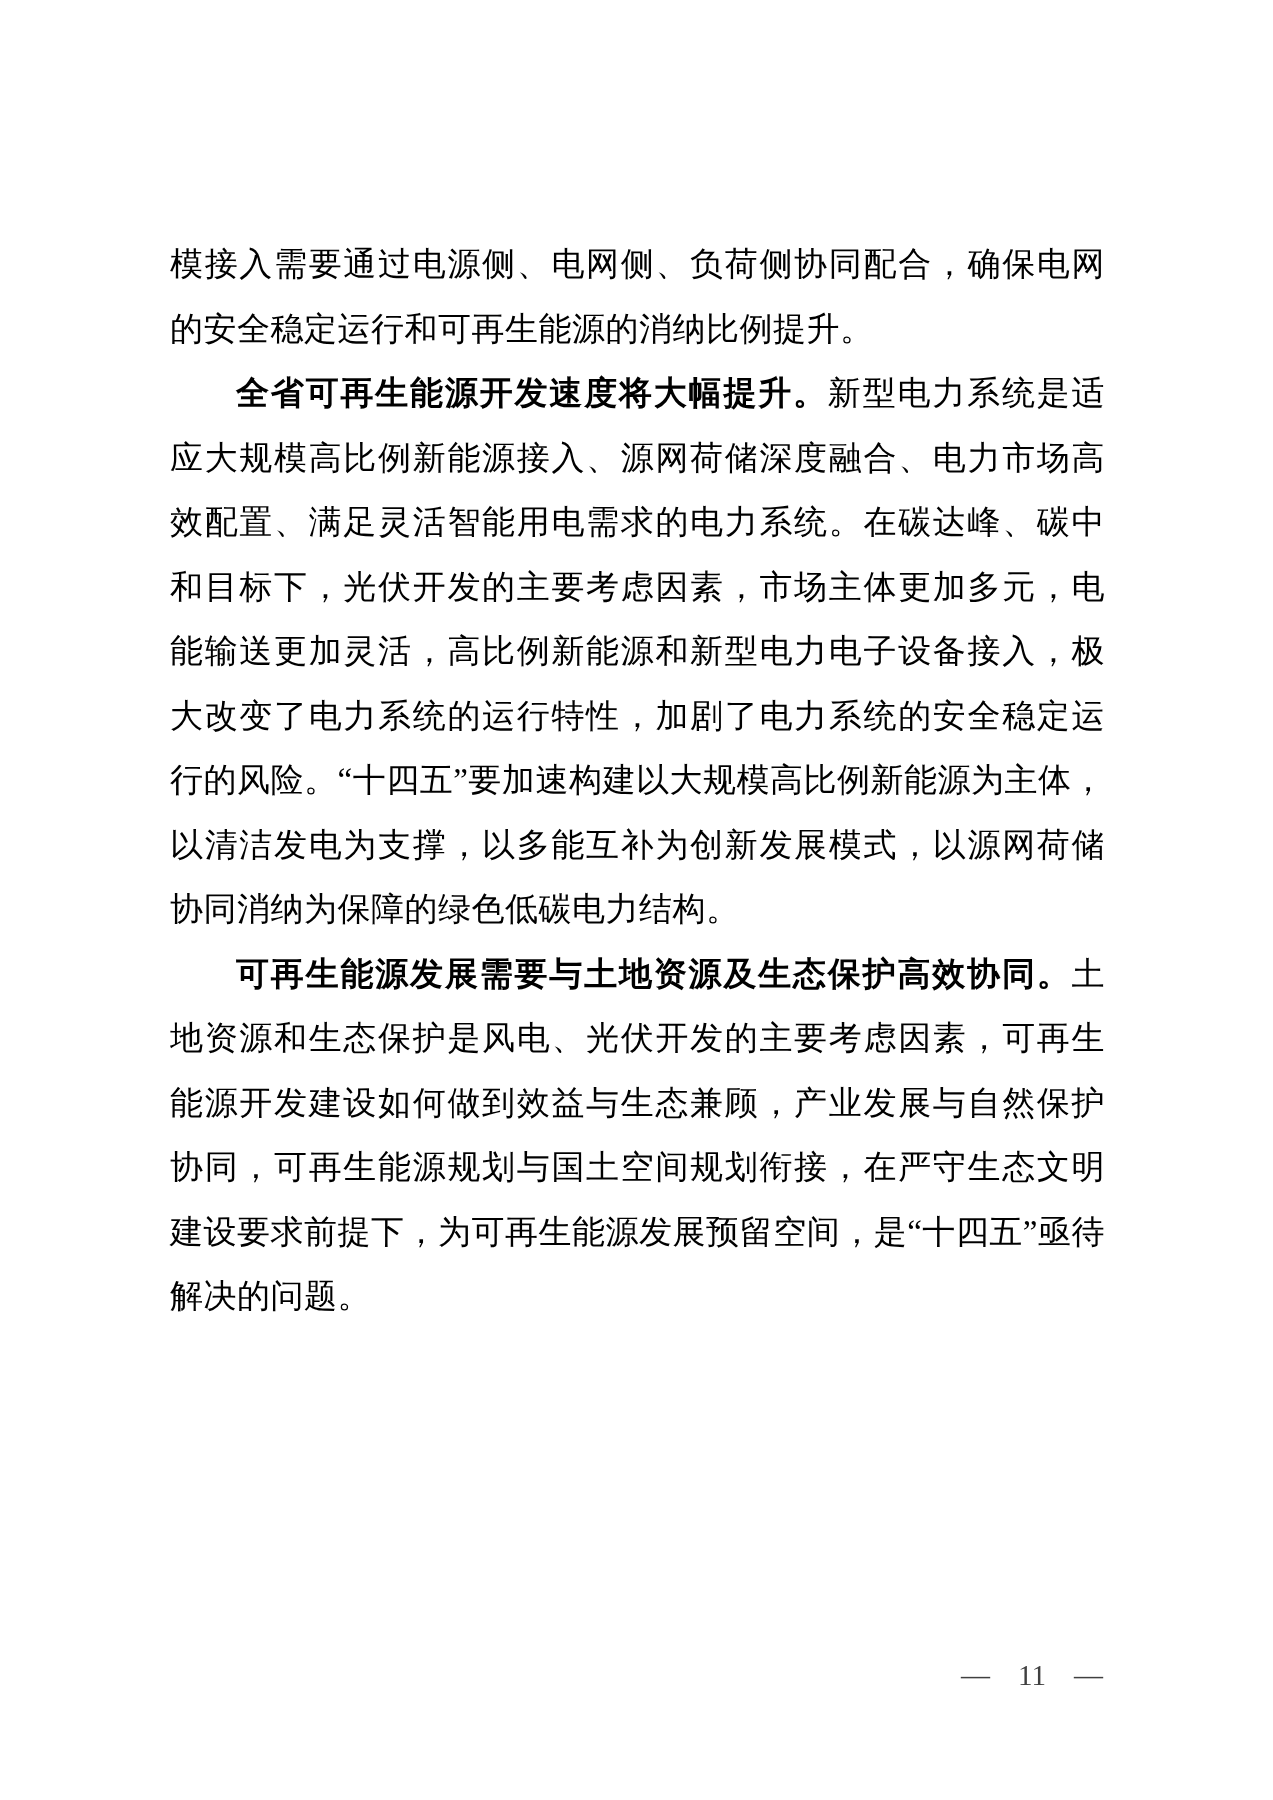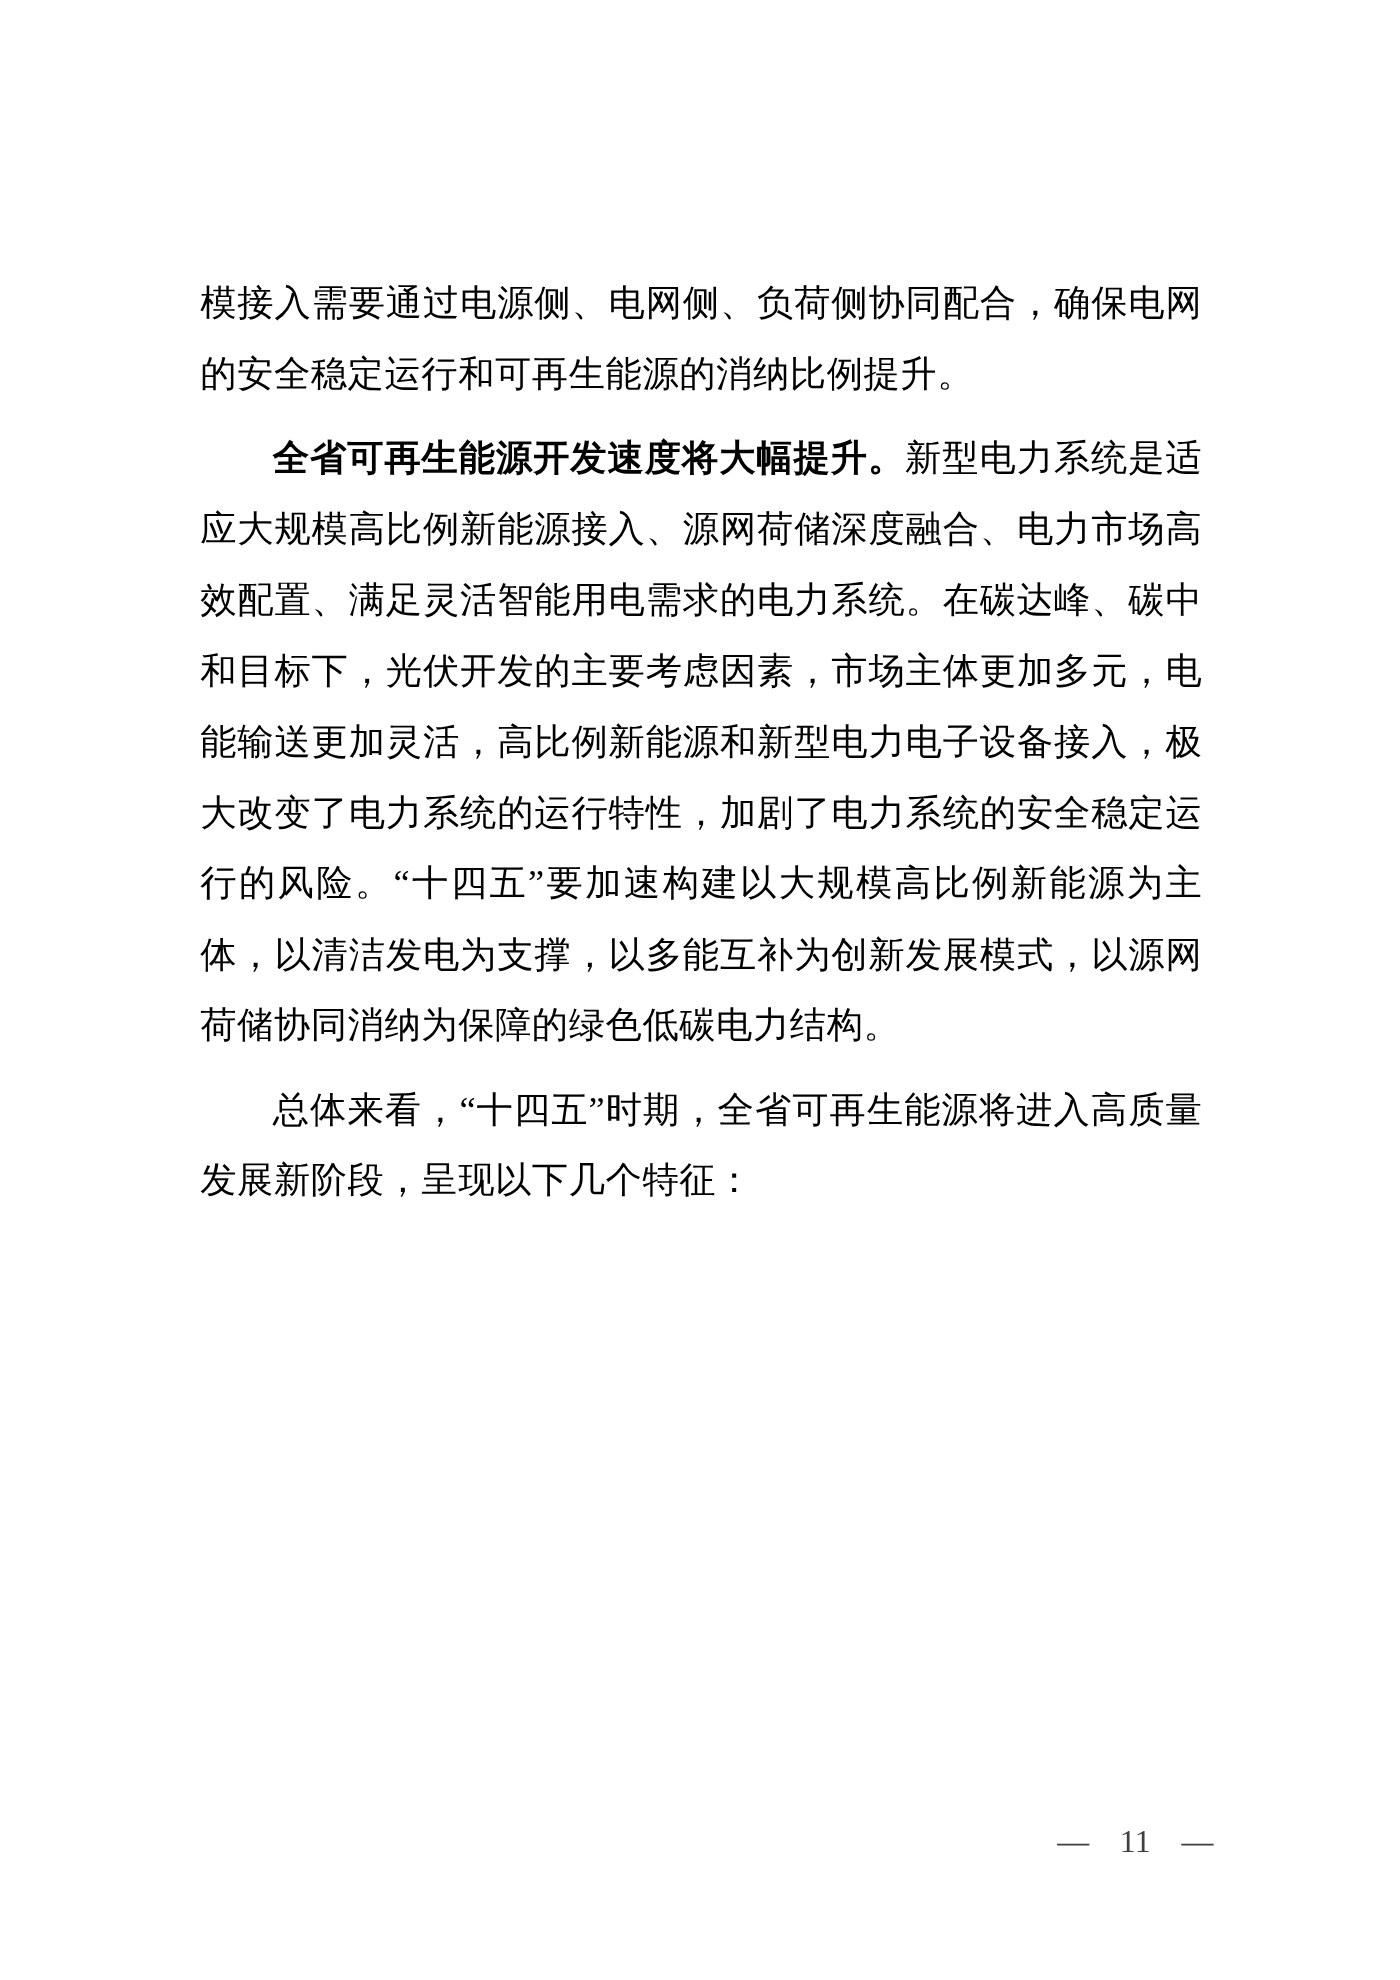--- a/index.html
+++ b/index.html
@@ -21,21 +21,21 @@
     left: 170px;
     top: 232px;
     width: 935px;
     font-size: 33px;
     line-height: 64.5px;
     text-align: justify;
     text-align-last: left;
     letter-spacing: 0.5px;
   }
   .para {
-    margin: 12px;
+    margin: 0;
     padding: 0;
   }
   .para.indent {
     text-indent: 2em;
   }
   .para .lead {
     font-weight: bold;
   }
   .page-number {
     position: absolute;
@@ -60,22 +60,22 @@
 <body>
 
 <div class="page">
 
   <div class="content">
 
     <p class="para"><span>模接入需要通过电源侧、电网侧、负荷侧协同配合，确保电网的安全稳定运行和可再生能源的消纳比例提升。</span></p>
 
     <p class="para indent"><span class="lead">全省可再生能源开发速度将大幅提升。</span><span>新型电力系统是适应大规模高比例新能源接入、源网荷储深度融合、电力市场高效配置、满足灵活智能用电需求的电力系统。在碳达峰、碳中和目标下，光伏开发的主要考虑因素，市场主体更加多元，电能输送更加灵活，高比例新能源和新型电力电子设备接入，极大改变了电力系统的运行特性，加剧了电力系统的安全稳定运行的风险。“十四五”要加速构建以大规模高比例新能源为主体，以清洁发电为支撑，以多能互补为创新发展模式，以源网荷储协同消纳为保障的绿色低碳电力结构。</span></p>
 
+    <p class="para indent"><span class="lead">可再生能源发展需要与土地资源及生态保护高效协同。</span><span>土地资源和生态保护是风电、光伏开发的主要考虑因素，可再生能源开发建设如何做到效益与生态兼顾，产业发展与自然保护协同，可再生能源规划与国土空间规划衔接，在严守生态文明建设要求前提下，为可再生能源发展预留空间，是“十四五”亟待解决的问题。</span></p>
 
-    <p class="para indent"><span>总体来看，“十四五”时期，全省可再生能源将进入高质量发展新阶段，呈现以下几个特征：</span></p>
 
 
   </div>
 
   <div class="page-number">
     <span class="dash">—</span><span class="num">11</span><span class="dash">—</span>
   </div>
 
 </div>
 

